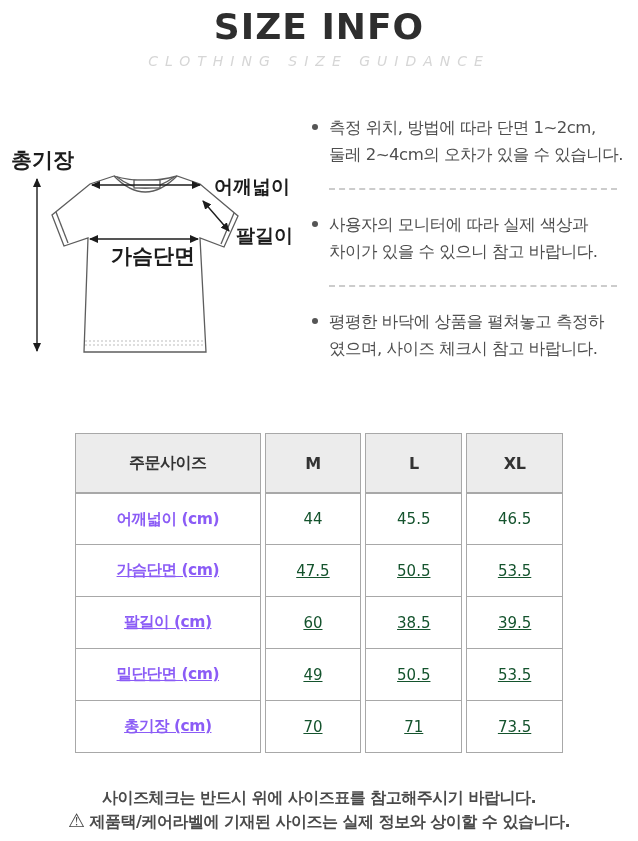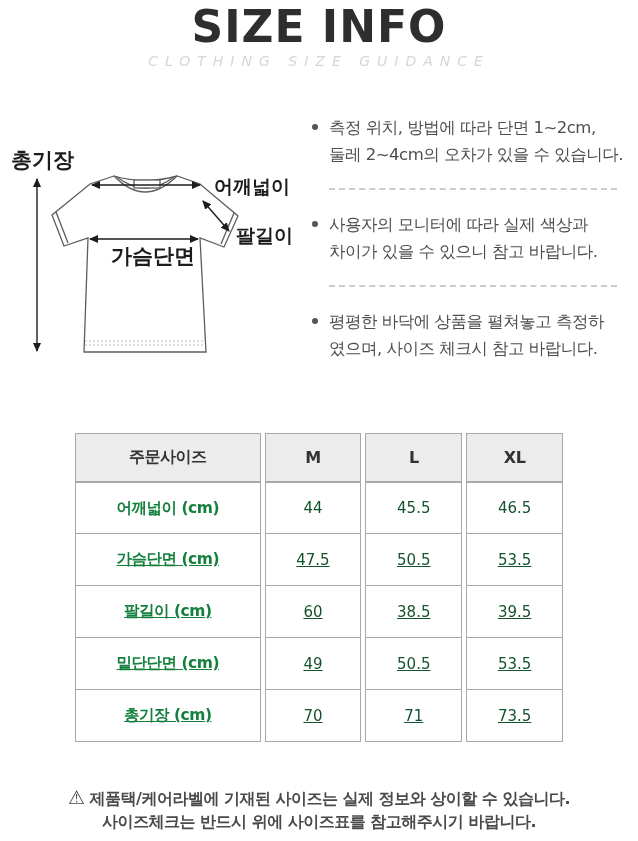--- a/index.html
+++ b/index.html
@@ -10,21 +10,21 @@
     background:#fff;
     font-family:"DejaVu Sans", sans-serif;
     overflow:hidden;
     margin:0 auto;
   }
 
   
   .hdr { position:absolute; top:0; left:0; width:100%; text-align:center; }
   .hdr-title {
     margin-top:2px;
-    font-size:44px; line-height:50px; font-weight:900;
+    font-size:36px; line-height:50px; font-weight:900;
     letter-spacing:1px; color:#2e2e2e;
   }
   .hdr-sub {
     margin-top:1px;
     font-size:14px; font-weight:500;
     letter-spacing:7px; color:#d6d6d6;font-style:italic;
   }
 
   
   .diagram { position:absolute; left:0; top:120px; width:300px; height:280px; }
@@ -51,26 +51,26 @@
     border-collapse:separate; border-spacing:4px 0;
     table-layout:fixed;
   }
   .size-table th, .size-table td {
     border:1px solid #a8a8a8;
     text-align:center; vertical-align:middle;
     background:#fff;
   }
   .size-table tr + tr th, .size-table tr + tr td { border-top:none;text-decoration:underline; }
   .size-table thead th {
-    background:#ececec; height:49px;
+    background:#ececec; height:60px;
     font-size:16px; font-weight:700; color:#333;
     letter-spacing:-0.5px;
   }
   .size-table td { height:52px; }
-  .size-table td.rowlabel { font-size:15.5px; font-weight:700; color:#15803d; letter-spacing:-0.5px; }
+  .size-table td.rowlabel { font-size:15.5px; font-weight:700; color:#8b5cf6; letter-spacing:-0.5px; }
   .size-table td.val { font-size:15px; color:#14532d; }
   .col-label { width:184px; }
   .col-size  { width:96px; }
 
   
   .footer-note {
     position:absolute; left:0; top:786px; width:100%;
     text-align:center;
     font-size:16px; line-height:23px; font-weight:600;
     color:#4a4a4a; letter-spacing:-0.5px;
@@ -194,19 +194,19 @@
           <td class="rowlabel">총기장 (cm)</td>
           <td class="val">70</td>
           <td class="val">71</td>
           <td class="val">73.5</td>
         </tr>
       </tbody>
     </table>
   </div>
 
   <div class="footer-note">
+    <div>사이즈체크는 반드시 위에 사이즈표를 참고해주시기 바랍니다.</div>
     <div>
       <span class="warn-icon">⚠</span><span>제품택/케어라벨에 기재된 사이즈는 실제 정보와 상이할 수 있습니다.</span>
     </div>
-    <div>사이즈체크는 반드시 위에 사이즈표를 참고해주시기 바랍니다.</div>
   </div>
 
 </div>
 
 </body></html>

